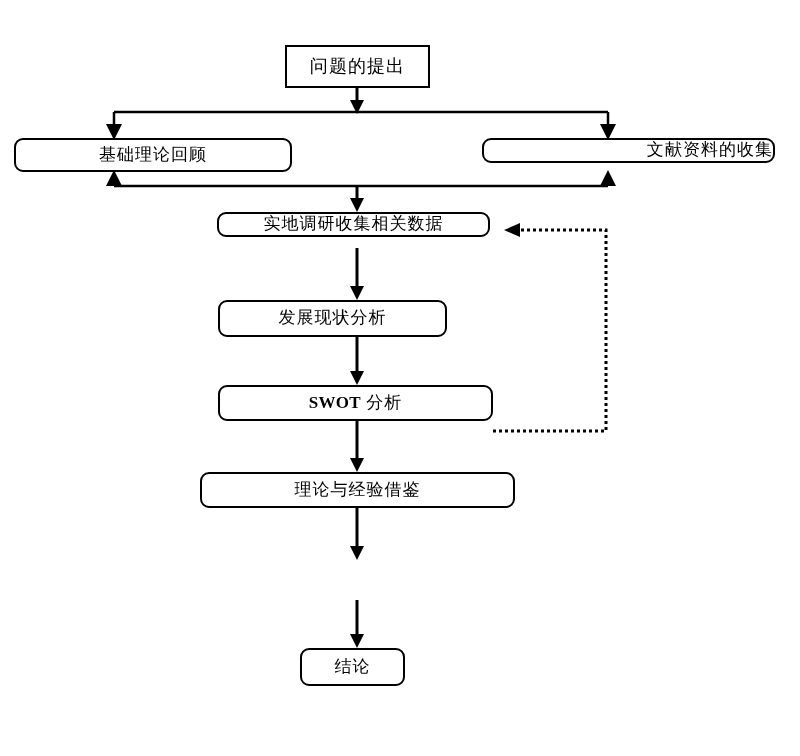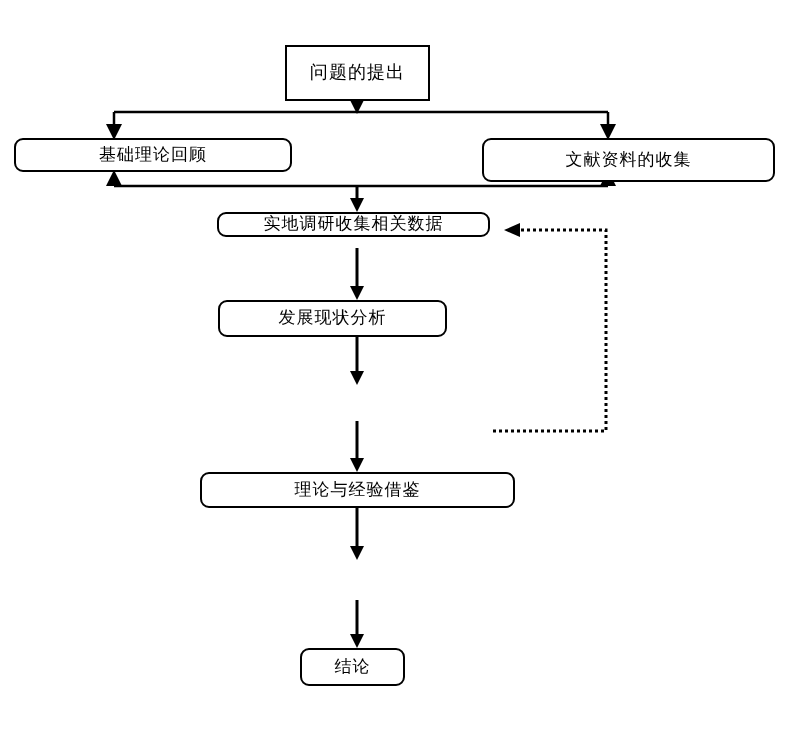--- a/index.html
+++ b/index.html
@@ -103,40 +103,43 @@
       <line x1="357" y1="600" x2="357" y2="640" stroke="#000" stroke-width="3"></line>
       <polygon points="357,648 350,634 364,634" fill="#000"></polygon>
     </g>
 
     <g>
       <path d="M 493 431 L 606 431 L 606 230 L 518 230" fill="none" stroke="#000" stroke-width="3" stroke-dasharray="3 3" stroke-linecap="butt"></path>
       <polygon points="504,230 520,223 520,237" fill="#000"></polygon>
     </g>
   </svg>
 
-  <div class="node fs-18" style="left:285px; top:45px; width:145px; height:56px;">
+  <div class="node fs-18" style="left:285px; top:45px; width:145px; height:43px;">
     <span class="label">问题的提出</span>
   </div>
 
   <div class="node fs-17" style="left:14px; top:138px; width:278px; height:34px;">
     <span class="label">基础理论回顾</span>
   </div>
 
-  <div class="node fs-17" style="left:482px; top:138px; width:293px; height:44px;">
+  <div class="node fs-17" style="left:482px; top:138px; width:293px; height:25px;justify-content:flex-end;">
     <span class="label">文献资料的收集</span>
   </div>
 
   <div class="node fs-17" style="left:217px; top:212px; width:273px; height:25px;">
     <span class="label">实地调研收集相关数据</span>
   </div>
 
   <div class="node fs-17" style="left:218px; top:300px; width:229px; height:37px;">
     <span class="label">发展现状分析</span>
   </div>
 
+  <div class="node fs-17" style="left:218px; top:385px; width:275px; height:36px;">
+    <span class="label"><span class="strong">SWOT</span>&nbsp;<span>分析</span></span>
+  </div>
 
   <div class="node fs-17" style="left:200px; top:472px; width:315px; height:36px;">
     <span class="label">理论与经验借鉴</span>
   </div>
 
 
   <div class="node fs-17" style="left:300px; top:648px; width:105px; height:38px;">
     <span class="label">结论</span>
   </div>
 

